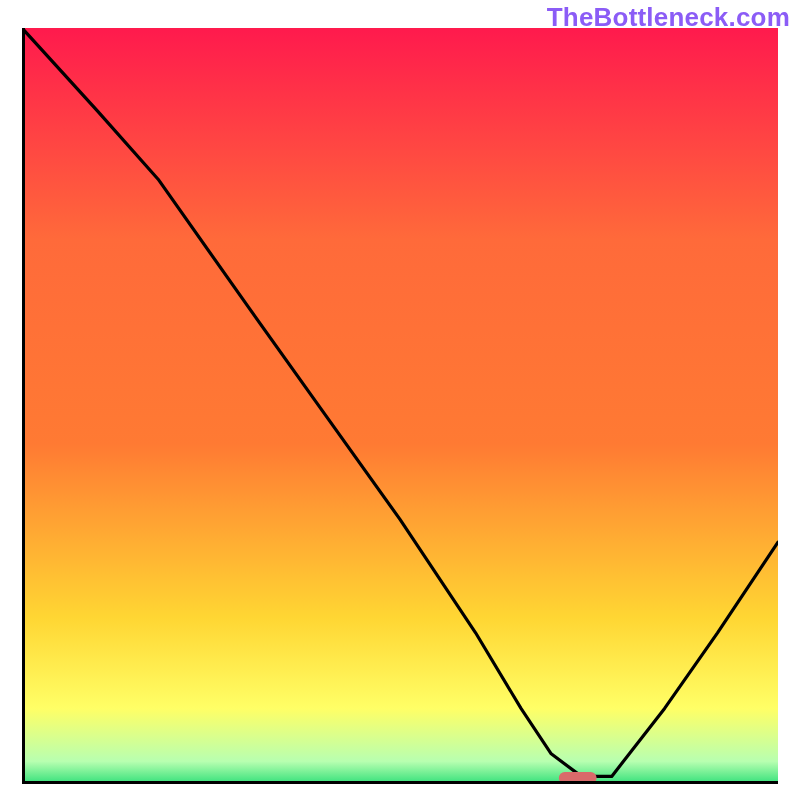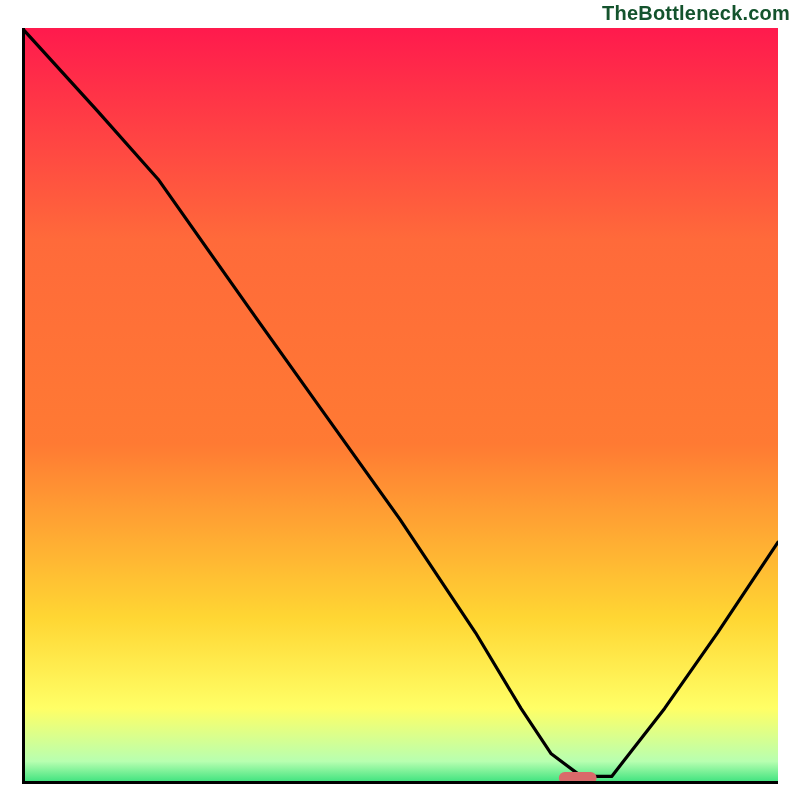--- a/index.html
+++ b/index.html
@@ -14,23 +14,23 @@
   .frame {
     position: relative;
     width: 800px;
     height: 800px;
     box-sizing: border-box;
   }
   .attribution {
     position: absolute;
     top: 2px;
     right: 10px;
-    font-size: 20px;
+    font-size: 26px;
     font-weight: 600;
-    color: #14532d;
+    color: #8b5cf6;
     letter-spacing: 0.2px;
   }
   .plot {
     position: absolute;
     left: 22px;
     top: 28px;
     width: 756px;
     height: 756px;
   }
   svg {

